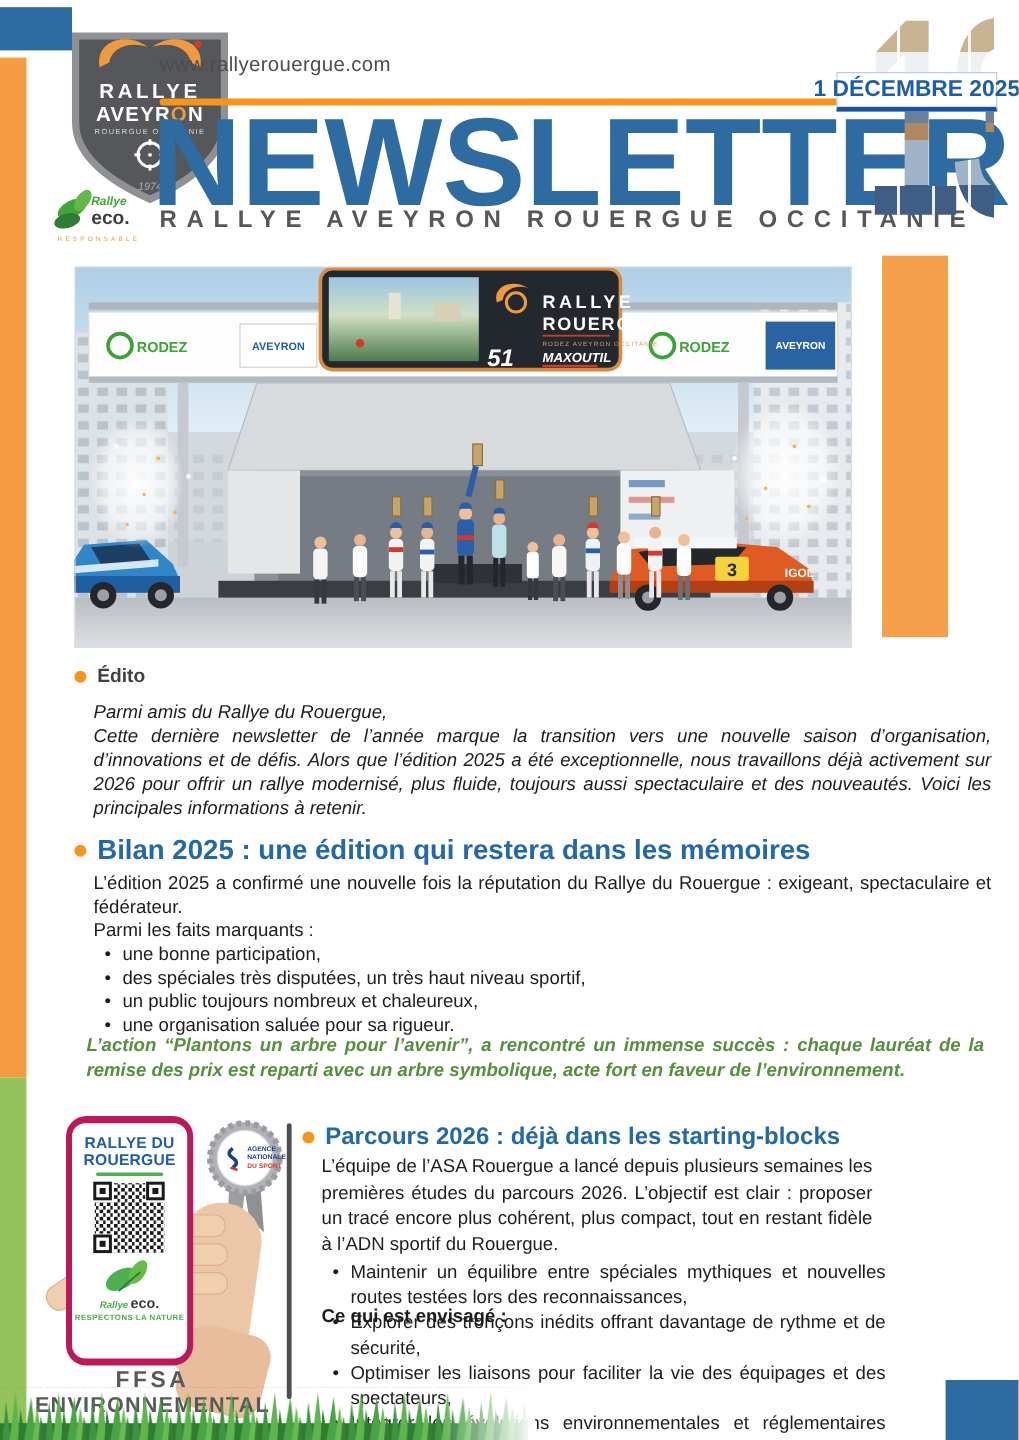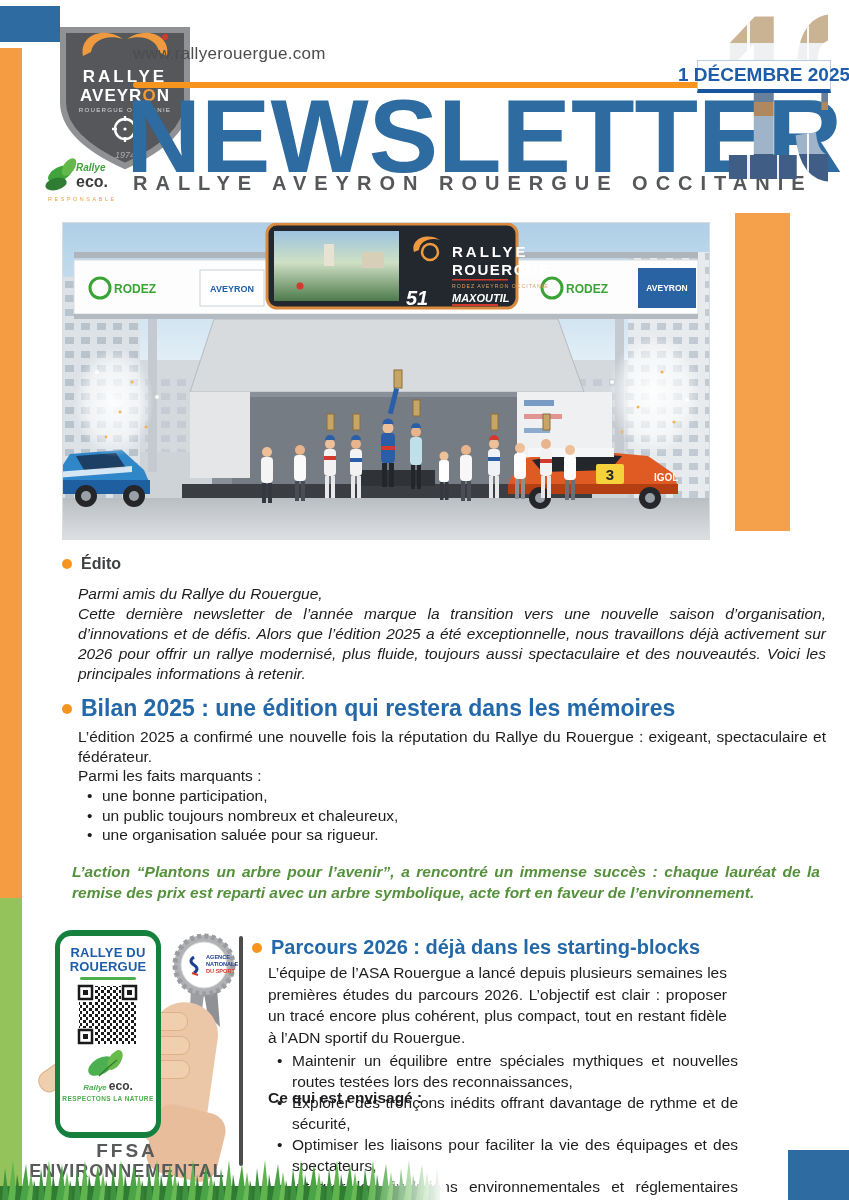--- a/index.html
+++ b/index.html
@@ -58,21 +58,21 @@
   .parcours-listintro{left:268px;top:1088px;width:459px;font-weight:700;text-align:left;}
   .parcours-items{left:268px;top:1050px;width:470px;font-size:15.5px;line-height:21px;text-align:justify;}
 
   
   .divider{left:239px;top:936px;width:4px;height:230px;background:#4c4d4f;border-radius:3px;}
   .medal{left:168px;top:933px;}
   .hand-palm{left:146px;top:1002px;width:66px;height:150px;background:#ecc7a7;border-radius:32px;transform:rotate(8deg);}
   .hand-wrist{left:150px;top:1108px;width:72px;height:70px;background:#e7bd9c;border-radius:18px;transform:rotate(14deg);}
   .finger{position:absolute;width:38px;height:17px;background:#f0cfae;border:1px solid #ddb18c;border-radius:9px;}
   .thumb{left:36px;top:1062px;width:48px;height:20px;background:#f0cfae;border:1px solid #ddb18c;border-radius:10px;transform:rotate(-35deg);}
-  .phone{left:55px;top:930px;width:106px;height:208px;background:#15803d;border-radius:17px;padding:6px 5px;box-sizing:border-box;z-index:2;}
+  .phone{left:55px;top:930px;width:106px;height:208px;background:#be185d;border-radius:17px;padding:6px 5px;box-sizing:border-box;z-index:2;}
   .screen{width:100%;height:100%;background:#ffffff;border-radius:11px;overflow:hidden;text-align:center;}
   .phone-title{margin-top:10px;font-size:13px;line-height:14px;font-weight:800;color:#1d5da9;letter-spacing:.2px;}
   .phone-underline{width:56px;height:3px;background:#4caf50;margin:3px auto 4px auto;border-radius:2px;}
   .eco-brand-row{display:flex;align-items:baseline;justify-content:center;gap:2px;margin-top:1px;}
   .eco-brand-a{font-size:8px;font-weight:700;font-style:italic;color:#4caf50;}
   .eco-brand-b{font-size:12px;font-weight:800;color:#3d3d3f;}
   .phone-eco-line{font-size:6.5px;font-weight:800;color:#4caf50;letter-spacing:.4px;margin-top:2px;}
   .plan-caption{left:18px;top:1141px;width:218px;text-align:center;color:#58595b;font-weight:700;z-index:3;}
   .plan-l1{font-size:19px;letter-spacing:3px;line-height:20px;}
   .plan-l2{font-size:18px;letter-spacing:1px;line-height:20px;}
@@ -362,20 +362,21 @@
   </div>
 
   <div class="abs sec-head bilan-head">
     <span class="dot"></span>
     <span class="h-blue bilan-title">Bilan 2025 : une édition qui restera dans les mémoires</span>
   </div>
   <div class="abs bilan-intro body-txt">L’édition 2025 a confirmé une nouvelle fois la réputation du Rallye du Rouergue : exigeant, spectaculaire et fédérateur.</div>
   <div class="abs bilan-listintro body-txt">Parmi les faits marquants :</div>
   <ul class="abs plain bilan-items">
     <li>une bonne participation,</li>
+    <li>des spéciales très disputées, un très haut niveau sportif,</li>
     <li>un public toujours nombreux et chaleureux,</li>
     <li>une organisation saluée pour sa rigueur.</li>
   </ul>
   <div class="abs highlight">L’action “Plantons un arbre pour l’avenir”, a rencontré un immense succès : chaque lauréat de la remise des prix est reparti avec un arbre symbolique, acte fort en faveur de l’environnement.</div>
 
   <div class="abs divider"></div>
 
   <svg class="abs medal" width="72" height="102" viewBox="0 0 72 102">
     <polygon points="23,56 36,60 32,96 27,88 21,94" fill="#9c9ea1"></polygon>
     <polygon points="49,56 36,60 42,96 46,88 52,94" fill="#8f9194"></polygon>

